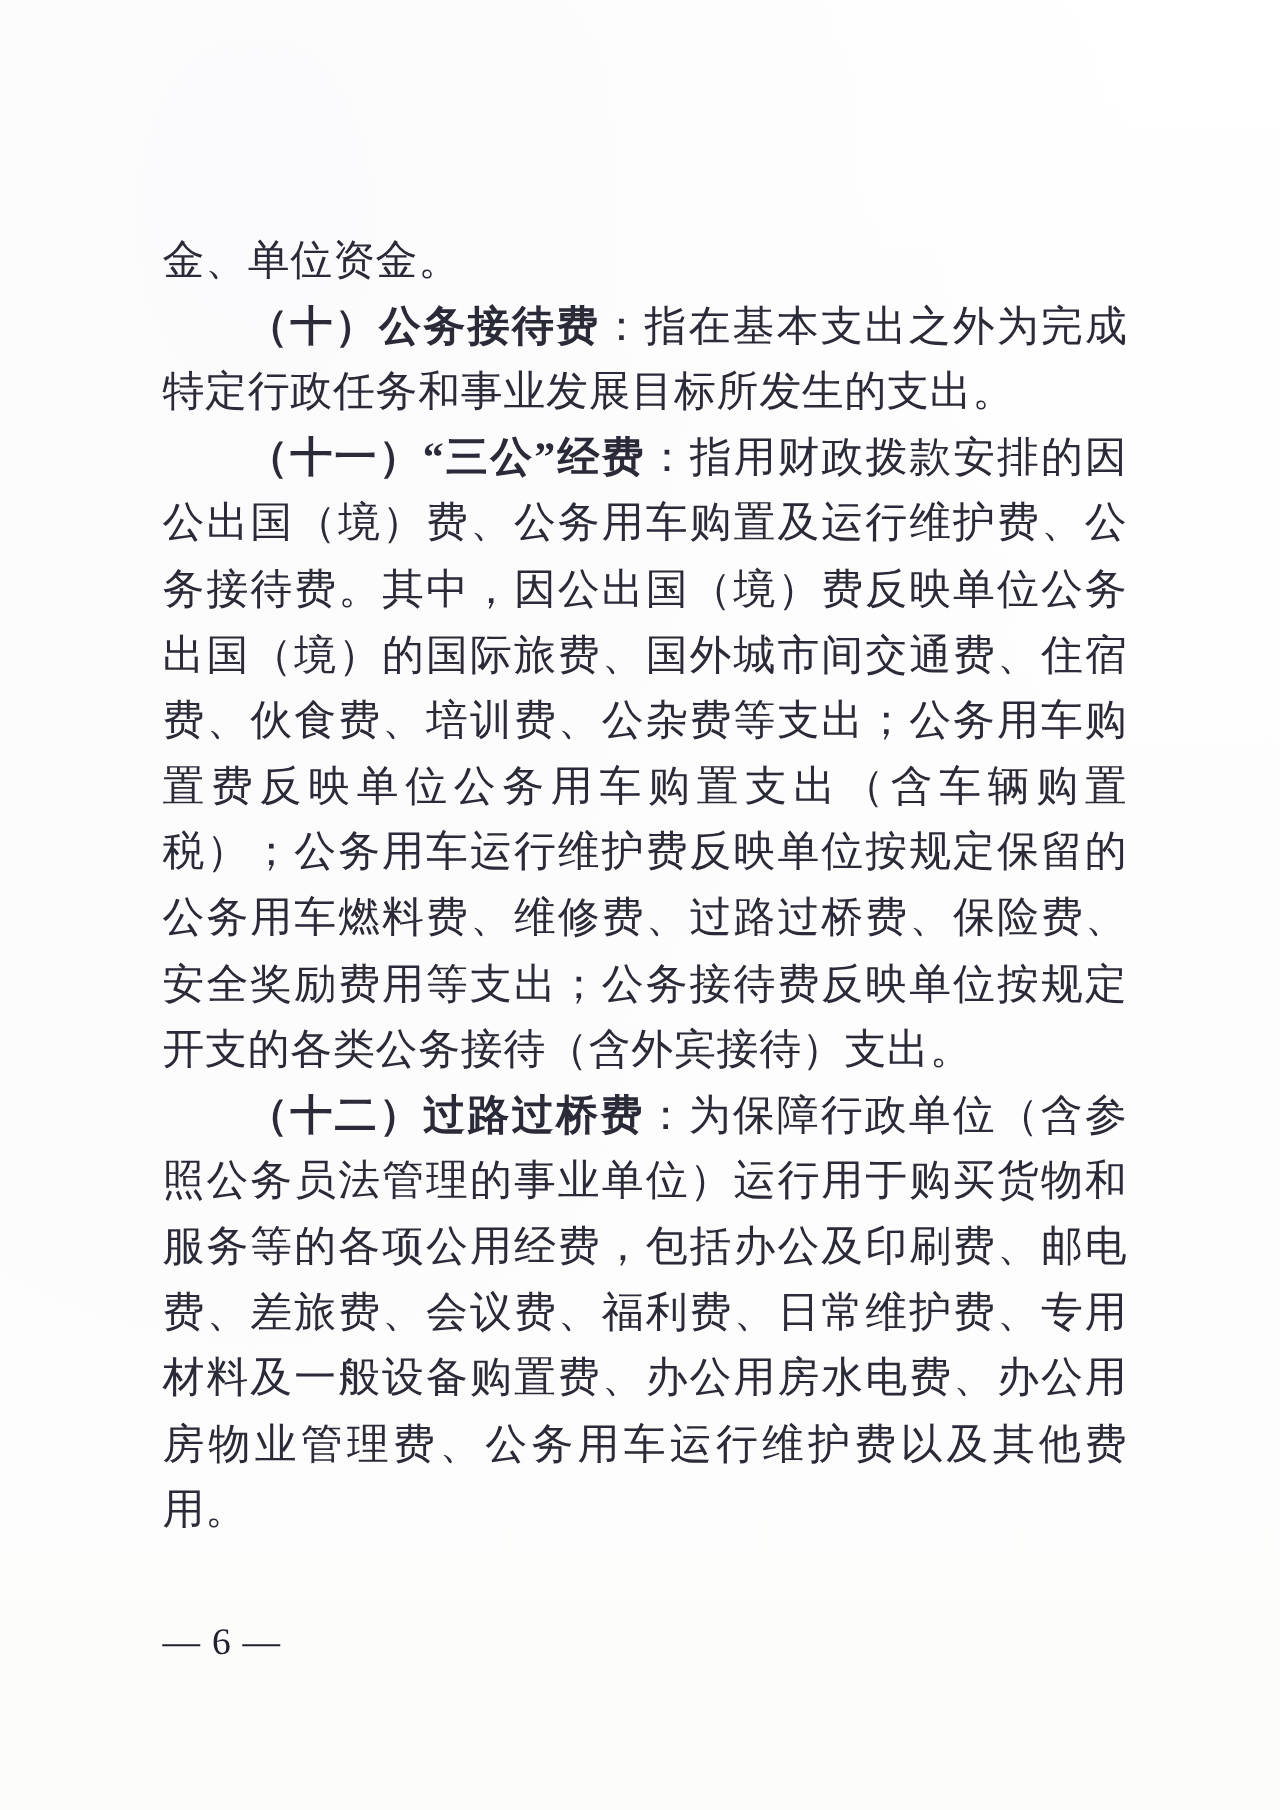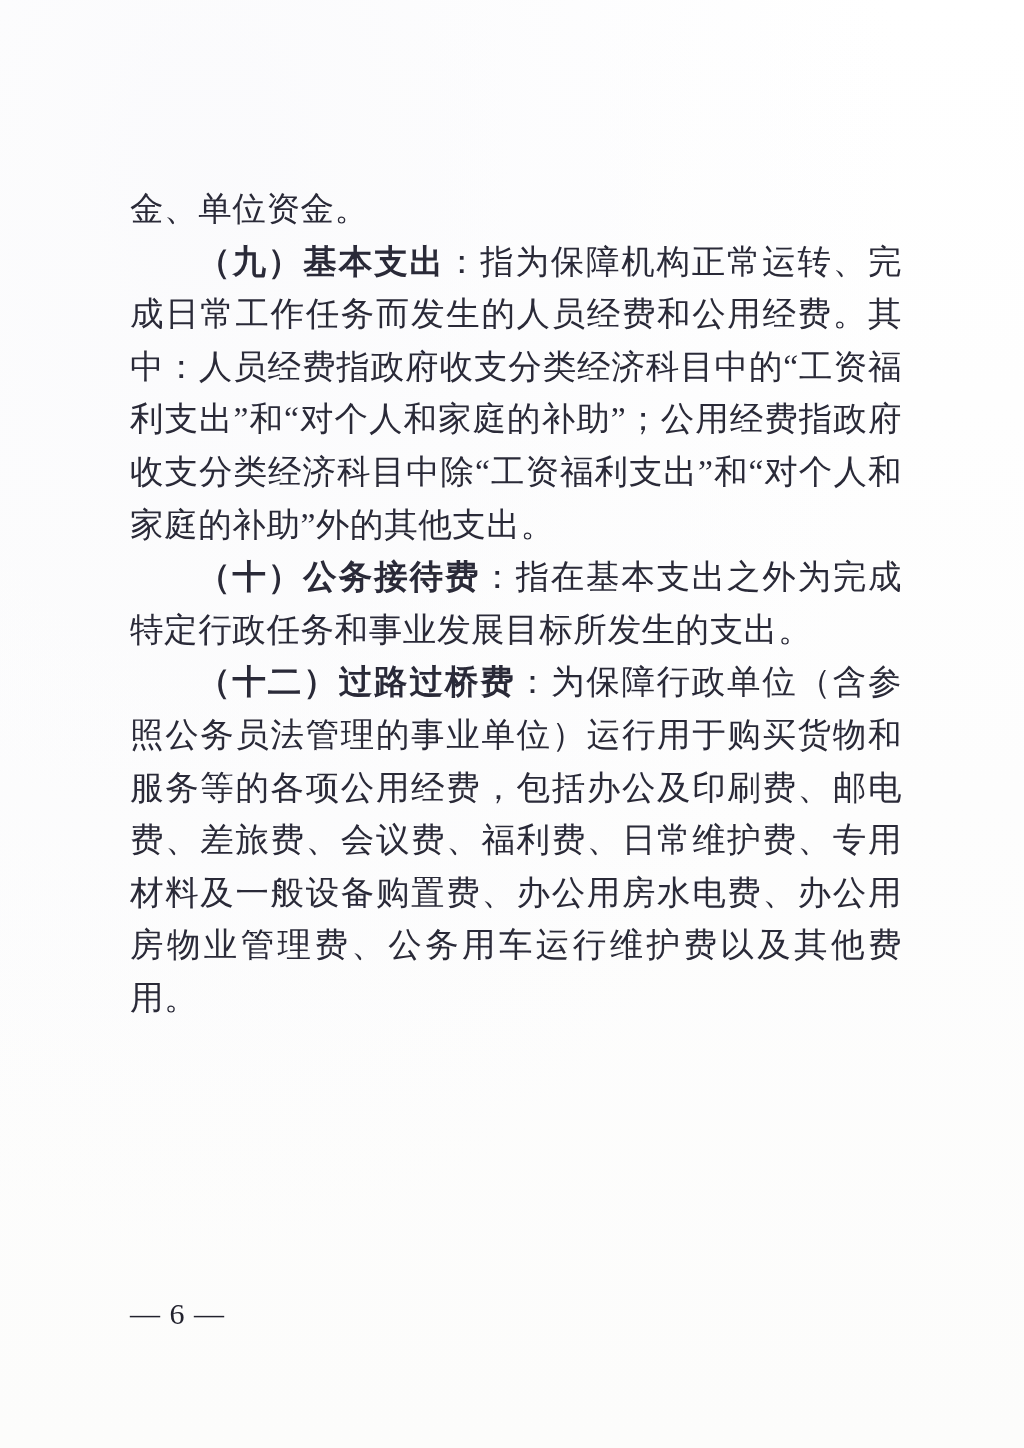--- a/index.html
+++ b/index.html
@@ -77,23 +77,23 @@
 </head>
 <body>
 
 <div class="page">
   <div class="paper-tint"></div>
 
   <div class="text-block">
 
     <p class="para"><span>金、单位资金。</span></p>
 
-    <p class="para indent"><span class="lead">（九）基本支出</span><span>：指为保障机构正常运转、完成日常工作任务而发生的人员经费和公用经费。其中：人员经费指政府收支分类经济科目中的“工资福利支出”和“对个人和家庭的补助”；公用经费指政府收支分类经济科目中除“工资福利支出”和“对个人和家庭的补助”外的其他支出。</span></p>
 
     <p class="para indent"><span class="lead">（十）公务接待费</span><span>：指在基本支出之外为完成特定行政任务和事业发展目标所发生的支出。</span></p>
 
+    <p class="para indent"><span class="lead">（十一）“三公”经费</span><span>：指用财政拨款安排的因公出国（境）费、公务用车购置及运行维护费、公务接待费。其中，因公出国（境）费反映单位公务出国（境）的国际旅费、国外城市间交通费、住宿费、伙食费、培训费、公杂费等支出；公务用车购置费反映单位公务用车购置支出（含车辆购置税）；公务用车运行维护费反映单位按规定保留的公务用车燃料费、维修费、过路过桥费、保险费、安全奖励费用等支出；公务接待费反映单位按规定开支的各类公务接待（含外宾接待）支出。</span></p>
 
     <p class="para indent"><span class="lead">（十二）过路过桥费</span><span>：为保障行政单位（含参照公务员法管理的事业单位）运行用于购买货物和服务等的各项公用经费，包括办公及印刷费、邮电费、差旅费、会议费、福利费、日常维护费、专用材料及一般设备购置费、办公用房水电费、办公用房物业管理费、公务用车运行维护费以及其他费用。</span></p>
 
   </div>
 
   <div class="footer">— 6 —</div>
 </div>
 
 </body></html>

